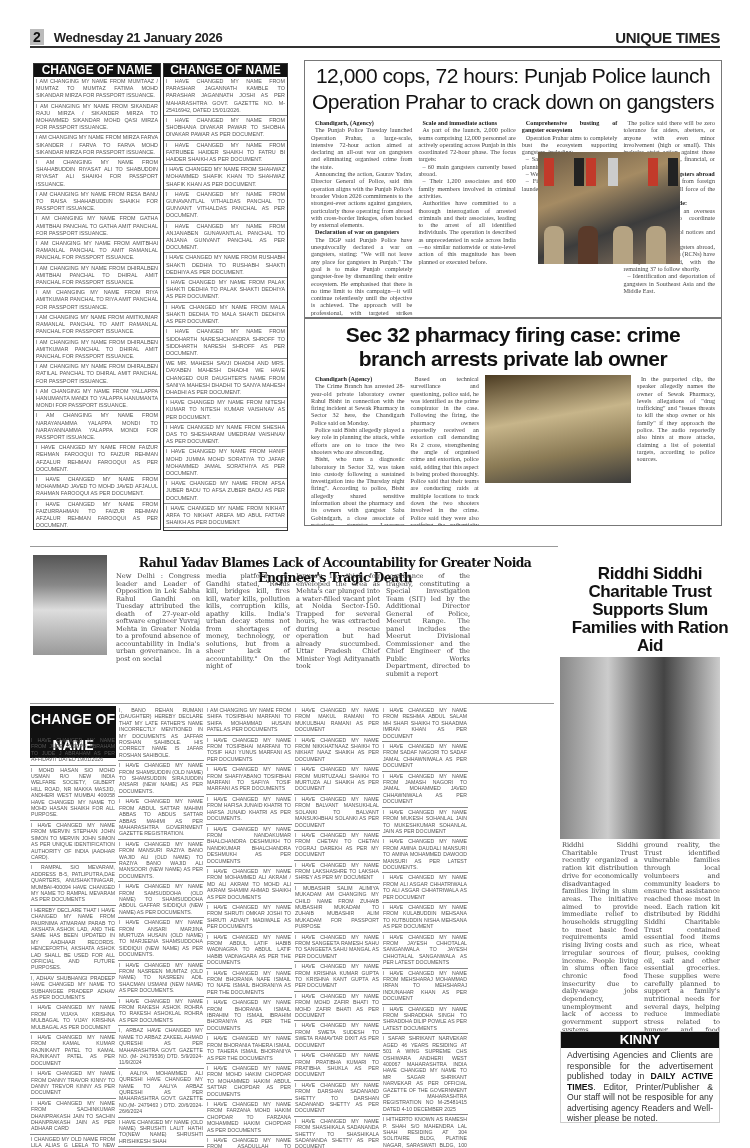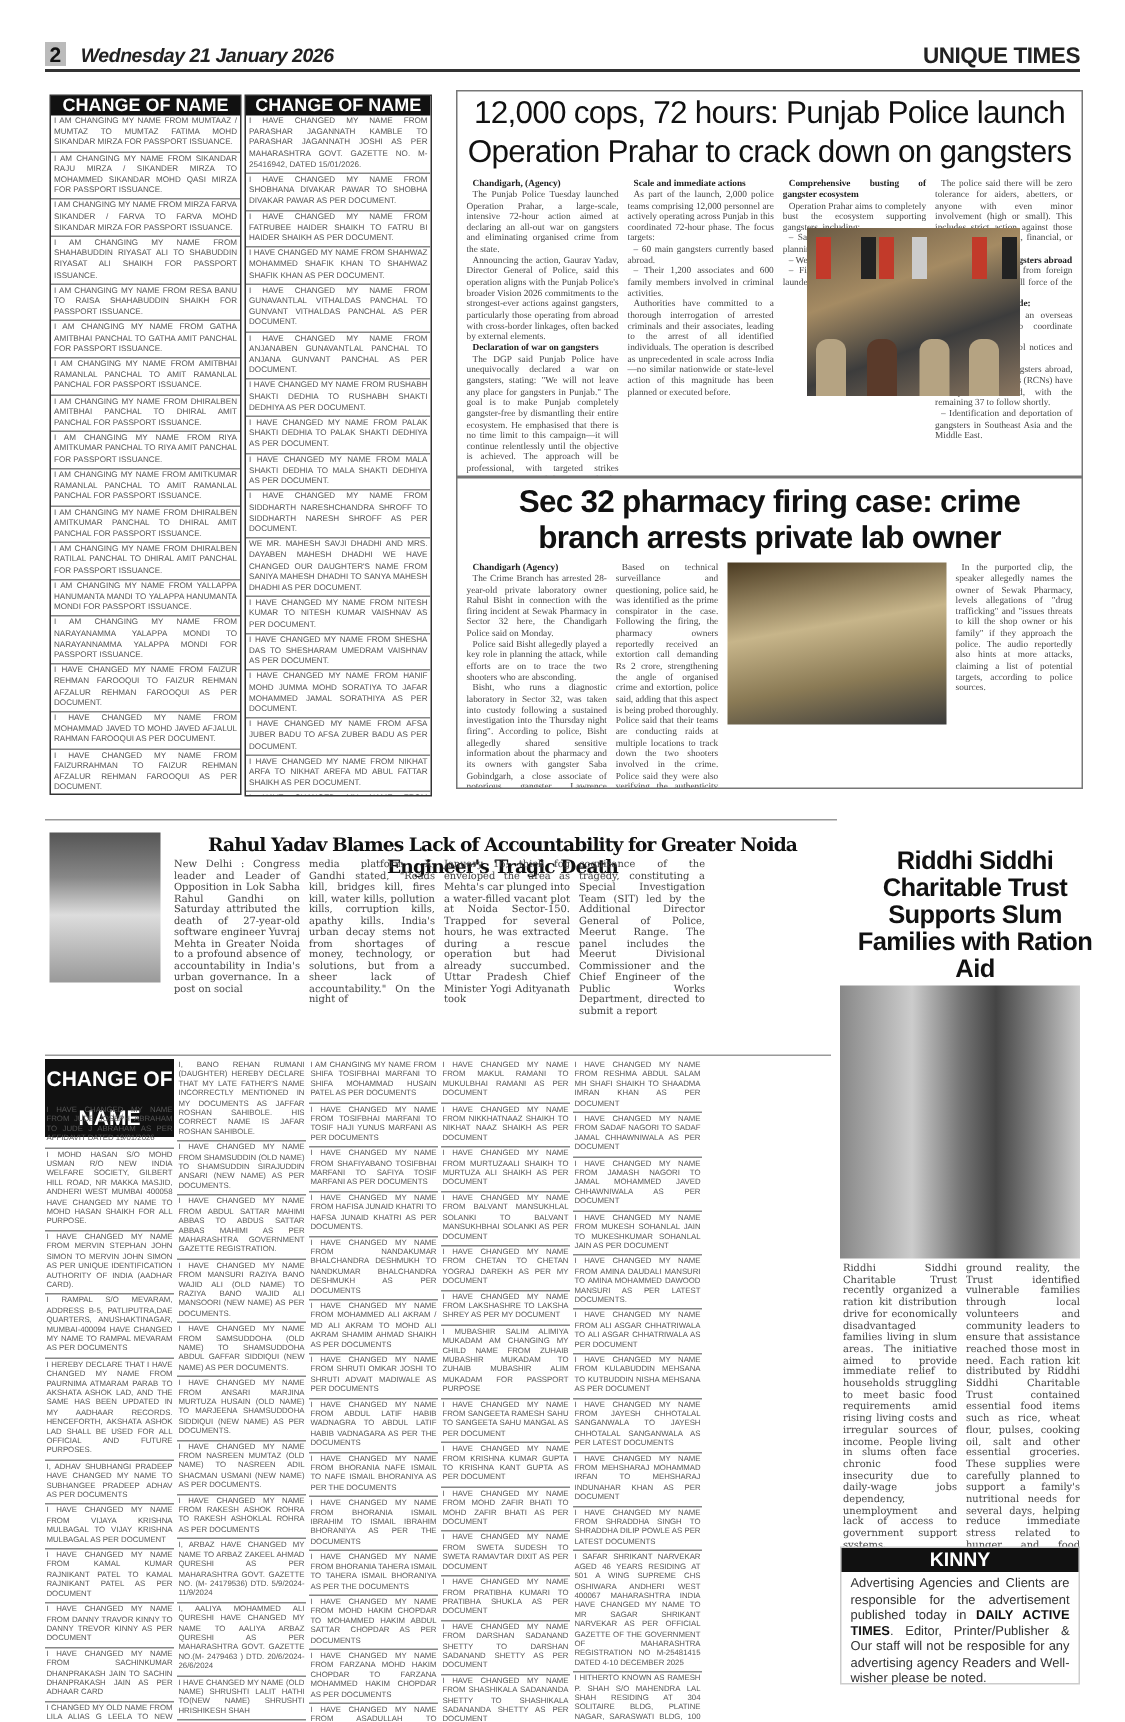--- a/index.html
+++ b/index.html
@@ -1,19 +1,19 @@
 <!DOCTYPE html>
 <html><head>
 <meta charset="utf-8">
 <style>
   * { box-sizing: border-box; margin: 0; padding: 0; }
   body { width: 750px; height: 1148px; background: #fff; font-family: "Liberation Serif", serif; color: #222; position: relative; overflow: hidden; }
   .masthead { position: absolute; left: 30px; top: 28px; width: 690px; height: 20px; border-bottom: 2px solid #333; display: flex; align-items: center; justify-content: space-between; }
   .pageno { display: inline-block; background: #bbb; color: #111; font-family: "Liberation Sans", sans-serif; font-weight: bold; font-size: 14px; padding: 0 3px; line-height: 16px; margin-right: 6px; }
-  .date { font-family: "Liberation Sans", sans-serif; font-size: 13px; font-weight: bold; letter-spacing: -0.3px; font-style: italic; }
+  .date { font-family: "Liberation Sans", sans-serif; font-size: 13px; font-weight: bold; letter-spacing: -0.3px; }
   .brand { font-family: "Liberation Sans", sans-serif; font-weight: bold; font-size: 15px; letter-spacing: -0.3px; }
 
   .cls-box { position: absolute; border: 1px solid #333; background: #fff; }
   .cls-head { background: #111; color: #fff; font-family: "Liberation Sans", sans-serif; font-weight: bold; text-align: center; font-size: 12px; line-height: 13px; }
   .cls-item { font-family: "Liberation Sans", sans-serif; font-size: 5.4px; line-height: 7.2px; color: #555; padding: 1px 2px; border-bottom: 1px solid #888; text-align: justify; text-transform: uppercase; }
 
   .story-box { position: absolute; border: 1px solid #777; }
   .headline-cond { font-family: "Liberation Sans", sans-serif; text-align: center; color: #111; letter-spacing: -0.5px; }
   .cols { display: flex; gap: 6px; }
   .col { font-size: 6.2px; line-height: 7.3px; color: #444; text-align: justify; }
@@ -154,21 +154,21 @@
     <div class="col" style="width:80px;" id="s2c4">
         <p>In the purported clip, the speaker allegedly names the owner of Sewak Pharmacy, levels allegations of "drug trafficking" and "issues threats to kill the shop owner or his family" if they approach the police. The audio reportedly also hints at more attacks, claiming a list of potential targets, according to police sources.</p>
       </div>
   </div>
 </div>
 
 <div style="position:absolute; left:30px; top:546px; width:528px; height:110px; border-top:1px solid #999;">
   <div class="photo-gray" style="position:absolute; left:3px; top:8px; width:74px; height:100px; background:linear-gradient(180deg,#555 0%,#888 30%,#ddd 55%,#999 100%);"></div>
   <div class="headline-cond" style="position:absolute; left:82px; top:8px; width:446px; font-family:'DejaVu Serif',serif; font-weight:bold; font-size:12.4px; line-height:15px; letter-spacing:-0.6px;">Rahul Yadav Blames Lack of Accountability for Greater Noida Engineer's Tragic Death</div>
   <div class="cols" style="position:absolute; left:86px; top:26px; width:442px; gap:6px;" id="s3cols">
-      <div class="col" style="width: 84px; font-size: 6.6px; line-height: 7.5px; font-family: &quot;DejaVu Serif&quot;, serif;">New Delhi : Congress leader and Leader of Opposition in Lok Sabha Rahul Gandhi on Saturday attributed the death of 27-year-old software engineer Yuvraj Mehta in Greater Noida to a profound absence of accountability in India's urban governance. In a post on social</div>
+      <div class="col" style="width: 84px; font-size: 6.6px; line-height: 7.5px; font-family: &quot;DejaVu Serif&quot;, serif;">New Delhi : Congress leader and Leader of Opposition in Lok Sabha Rahul Gandhi on Tuesday attributed the death of 27-year-old software engineer Yuvraj Mehta in Greater Noida to a profound absence of accountability in India's urban governance. In a post on social</div>
       <div class="col" style="width: 84px; font-size: 6.6px; line-height: 7.5px; font-family: &quot;DejaVu Serif&quot;, serif;">media platform X, Gandhi stated, "Roads kill, bridges kill, fires kill, water kills, pollution kills, corruption kills, apathy kills. India's urban decay stems not from shortages of money, technology, or solutions, but from a sheer lack of accountability." On the night of</div>
       <div class="col" style="width: 84px; font-size: 6.6px; line-height: 7.5px; font-family: &quot;DejaVu Serif&quot;, serif;">January 16, thick fog enveloped the area as Mehta's car plunged into a water-filled vacant plot at Noida Sector-150. Trapped for several hours, he was extracted during a rescue operation but had already succumbed. Uttar Pradesh Chief Minister Yogi Adityanath took</div>
       <div class="col" style="width: 84px; font-size: 6.6px; line-height: 7.5px; font-family: &quot;DejaVu Serif&quot;, serif;">cognizance of the tragedy, constituting a Special Investigation Team (SIT) led by the Additional Director General of Police, Meerut Range. The panel includes the Meerut Divisional Commissioner and the Chief Engineer of the Public Works Department, directed to submit a report</div>
     </div>
 </div>
 
 <div style="position:absolute; left:560px; top:565px; width:180px;">
   <div class="headline-cond" style="font-weight:bold; font-size:17px; line-height:18px; letter-spacing:-0.4px;">Riddhi Siddhi Charitable Trust Supports Slum Families with Ration Aid</div>
 </div>
 <div class="photo-gray" style="position:absolute; left:560px; top:657px; width:160px; height:182px; background:linear-gradient(90deg,#888 0%,#ccc 30%,#777 50%,#444 65%,#ccc 100%);"></div>

